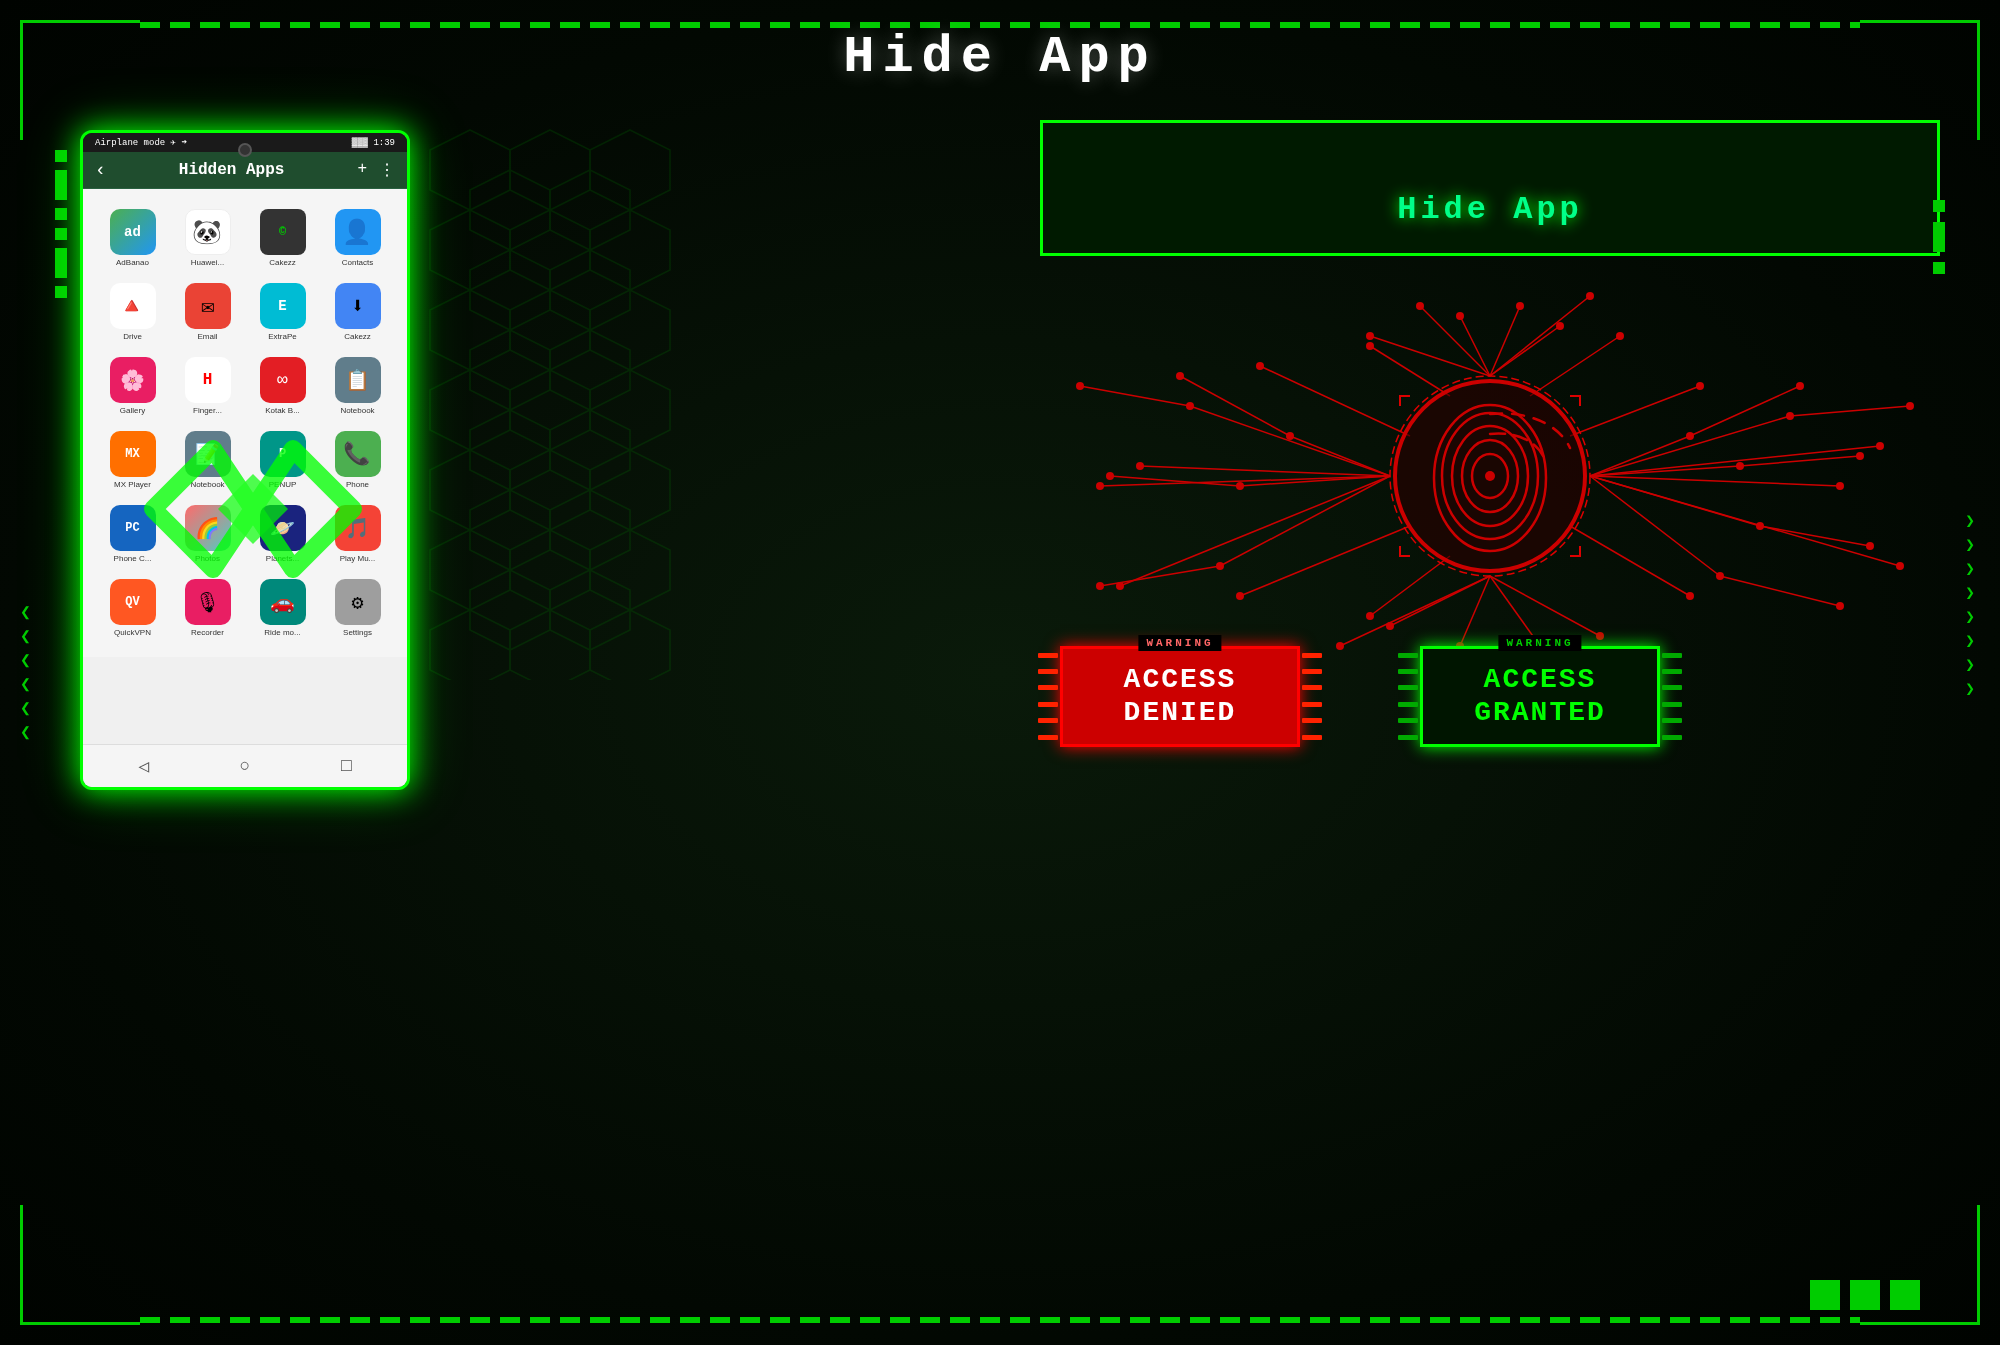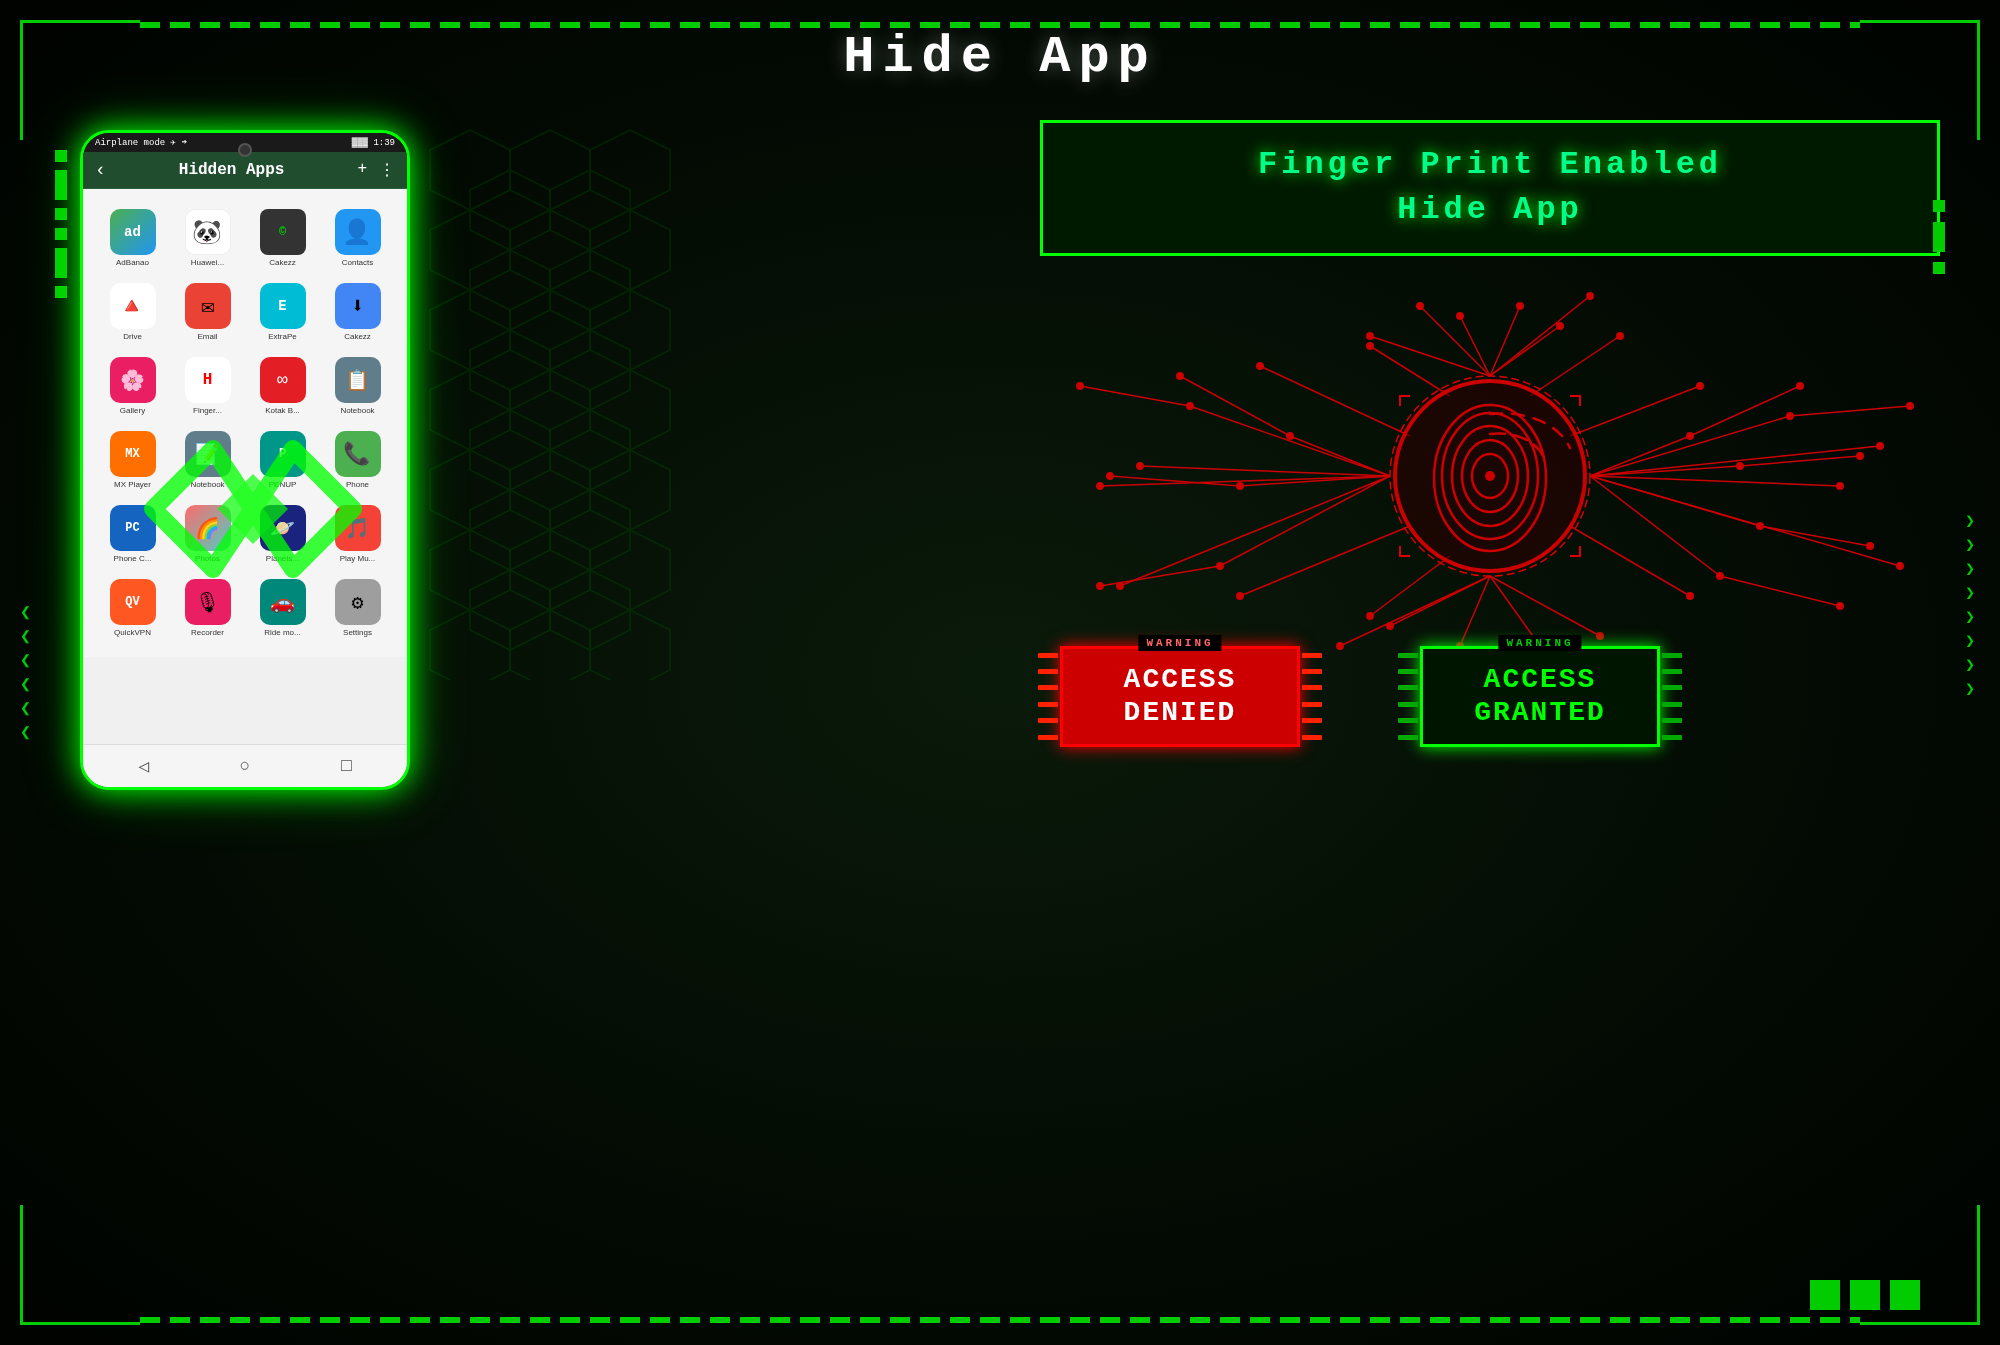--- a/index.html
+++ b/index.html
@@ -103,21 +103,21 @@
       left: 80px;
       top: 130px;
       width: 330px;
       height: 660px;
     }
 
     .phone-frame {
       width: 100%;
       height: 100%;
       background: #1a1a1a;
-      border-radius: 29px;
+      border-radius: 12px;
       border: 3px solid #00ff00;
       box-shadow: 0 0 30px #00ff00, 0 0 60px rgba(0,255,0,0.3);
       position: relative;
       overflow: hidden;
     }
 
     .phone-status-bar {
       background: #1a1a1a;
       padding: 4px 12px;
       display: flex;
@@ -647,21 +647,21 @@
     </div>
   </div>
 </div>
 
 <div class="right-panel">
 
   <div class="fp-label-box">
     <div class="bracket-tr"></div>
     <div class="bracket-bl"></div>
     <div class="fp-label-text">
-      <span>Finger Print Enabled</span><br>
+      <br>
       <span>Hide App</span>
     </div>
   </div>
 
   <div class="fp-graphic-area">
     <svg class="fp-network-svg" viewBox="0 0 900 380" xmlns="http://www.w3.org/2000/svg">
 
       <g stroke="#cc0000" stroke-width="1.5" fill="none">
 
         <line x1="450" y1="90" x2="420" y2="30"></line>

